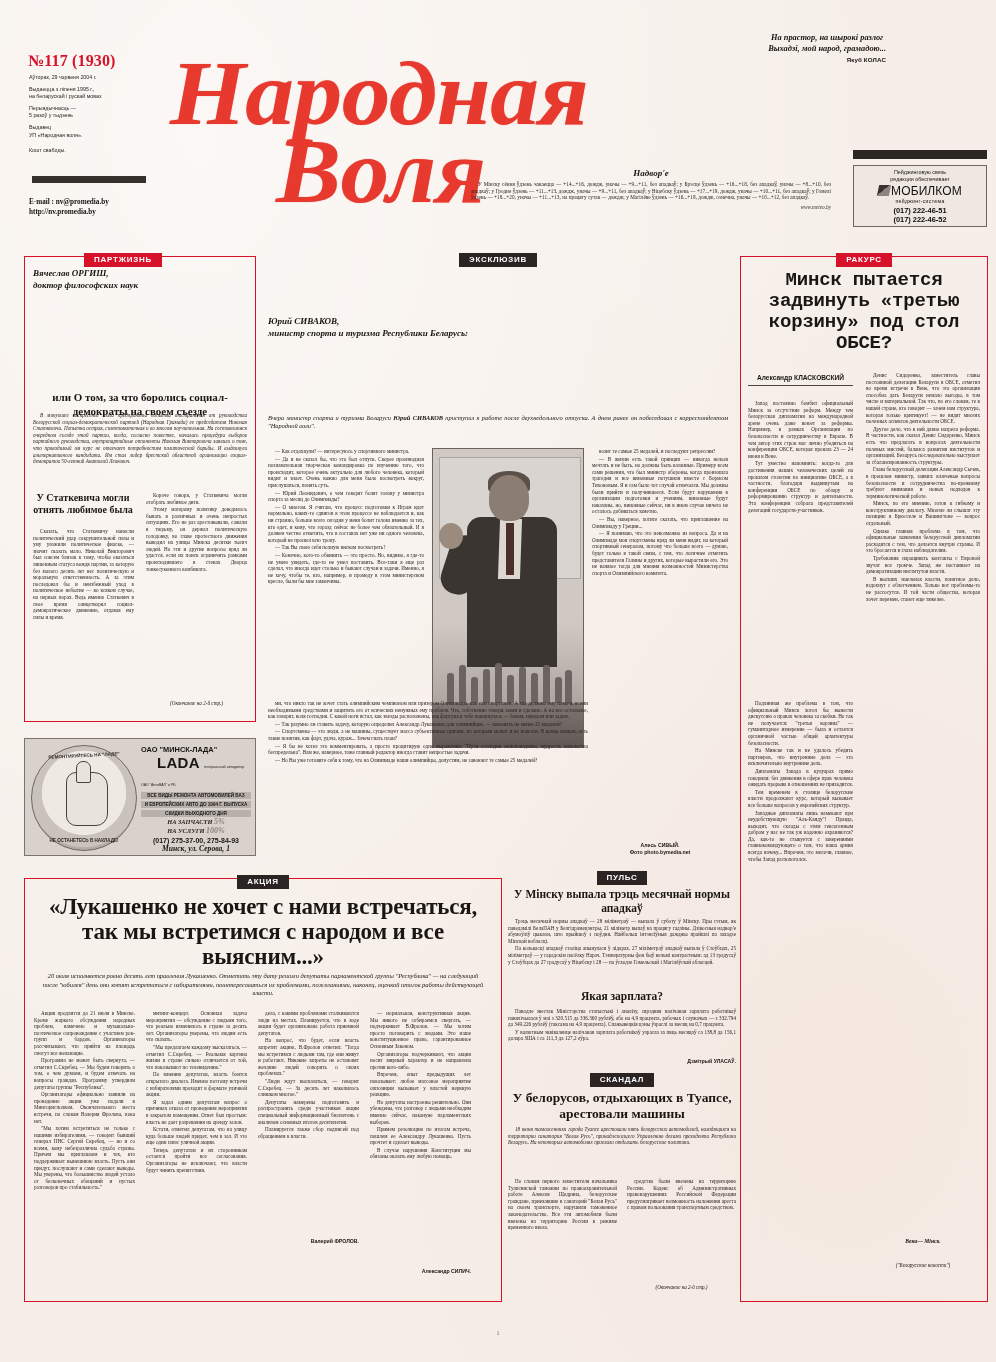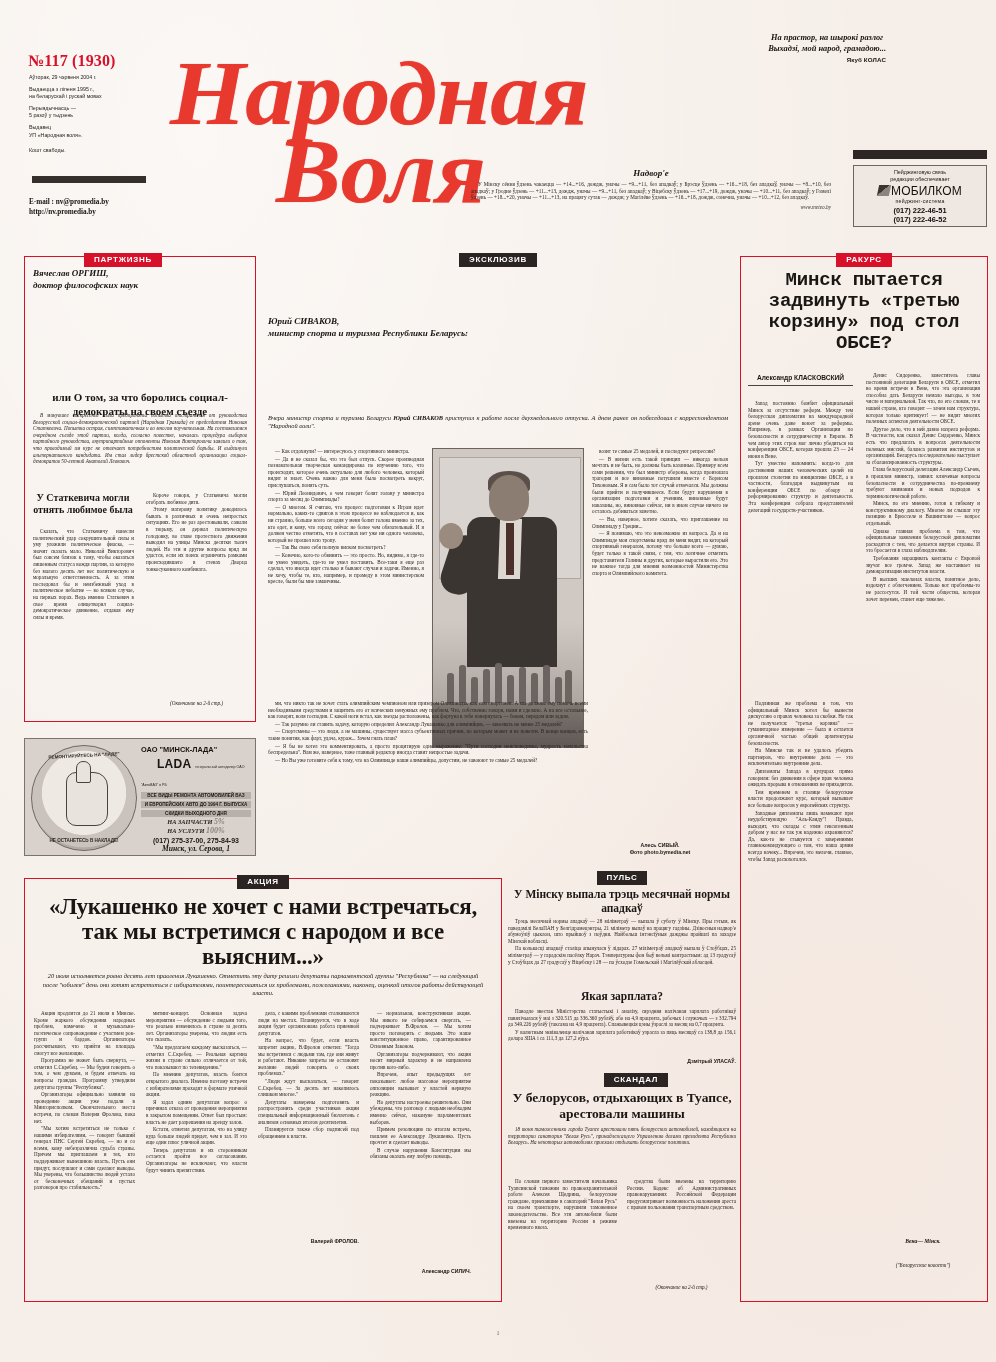--- a/index.html
+++ b/index.html
@@ -191,21 +191,21 @@
     background:#e9e3de;border:1.3px solid #4a4340;border-radius:10px 14px 12px 10px;
   }
   #lada-thumb:before{
     content:"";position:absolute;left:9px;top:-12px;width:13px;height:20px;
     background:#e9e3de;border:1.3px solid #4a4340;border-radius:7px 7px 2px 2px;
   }
   #lada-right{position:absolute;left:116px;top:6px;width:110px;}
   #lada-right .brandline{
     font-family:"Liberation Sans",sans-serif;font-weight:bold;font-size:7.4px;color:#17130f;
   }
-  #lada-right .lada-w{font-family:"Liberation Sans",sans-serif;font-weight:bold;font-size:12px;letter-spacing:.02em;padding-left:16px;}
+  #lada-right .lada-w{font-family:"Liberation Sans",sans-serif;font-weight:bold;font-size:15px;letter-spacing:.02em;padding-left:16px;}
   #lada-right .tiny{font-family:"Liberation Sans",sans-serif;font-size:3.6px;line-height:5px;color:#241f1c;}
   #lada-right .band{
     margin-top:2px;background:#b8b0aa;color:#1a1614;text-align:center;
     font-family:"Liberation Sans",sans-serif;font-weight:bold;font-size:4.6px;padding:1px 0;
   }
   #lada-right .disc{
     font-family:"Liberation Serif",serif;font-style:italic;font-weight:bold;
     font-size:6.4px;line-height:9px;text-align:center;color:#2a2320;
   }
   #lada-right .disc b{font-size:8px;color:#8d8480;}
@@ -524,21 +524,21 @@
       <p>Па колькасцi ападкаў сталiца апынулася ў лiдарах. 27 мiлiметраў ападкаў выпала ў Стоўбцах, 25 мiлiметраў — у гарадскiм пасёлку Нарач. Тэмпературны фон быў вельмi кантрастным: ад 13 градусаў у Стоўбцах да 27 градусаў у Вiцебску i 28 — па ўсходзе Гомельскай i Магiлёўскай абласцей.</p>
     </div>
 
   <div id="salary-head">Якая зарплата?</div>
   <div id="salary-body" class="body-text">
       <p>Паводле звестак Мiнiстэрства статыстыкi i аналiзу, сярэдняя налiчаная зарплата работнiкаў павялiчылася ў маi з 320.515 да 336.360 рублёў, або на 4,9 працэнта, рабочых i служачых — з 332.794 да 349.226 рублёў (таксама на 4,9 працэнта). Спажывецкiя цэны ўзраслi за месяц на 0,7 працэнта.</p>
       <p>У валютным эквiваленце налiчаная зарплата работнiкаў узрасла за пяць месяцаў са 138,8 да 156,1 долара ЗША i са 111,3 да 127,2 еўра.</p>
     </div>
   <div id="salary-sign">Дзмiтрый УЛАСАЎ.</div>
 
-  <div class="rubric-wrap" style="left:520px;top:1068px;width:232px;">
+  <div class="rubric-wrap" style="left:506px;top:1068px;width:232px;">
     <span class="rubric dark">СКАНДАЛ</span>
   </div>
   <div id="scandal-head">У белорусов, отдыхающих в Туапсе, арестовали машины</div>
   <div id="scandal-lead" class="body-text">
       <p>18 июня таможенники города Туапсе арестовали пять белорусских автомобилей, находящихся на территории санатория "Белая Русь", принадлежащего Управлению делами президента Республики Беларусь. На некоторых автомобилях приехали отдыхать белорусские политики.</p>
     </div>
   <div id="scandal-c1" class="body-text">
       <p>По словам первого заместителя начальника Туапсинской таможни по правоохранительной работе Алексея Щедрина, белорусские граждане, приехавшие в санаторий "Белая Русь" на своем транспорте, нарушили таможенное законодательство. Все эти автомобили были ввезены на территорию России в режиме временного ввоза.</p>
     </div>
   <div id="scandal-c2" class="body-text">

